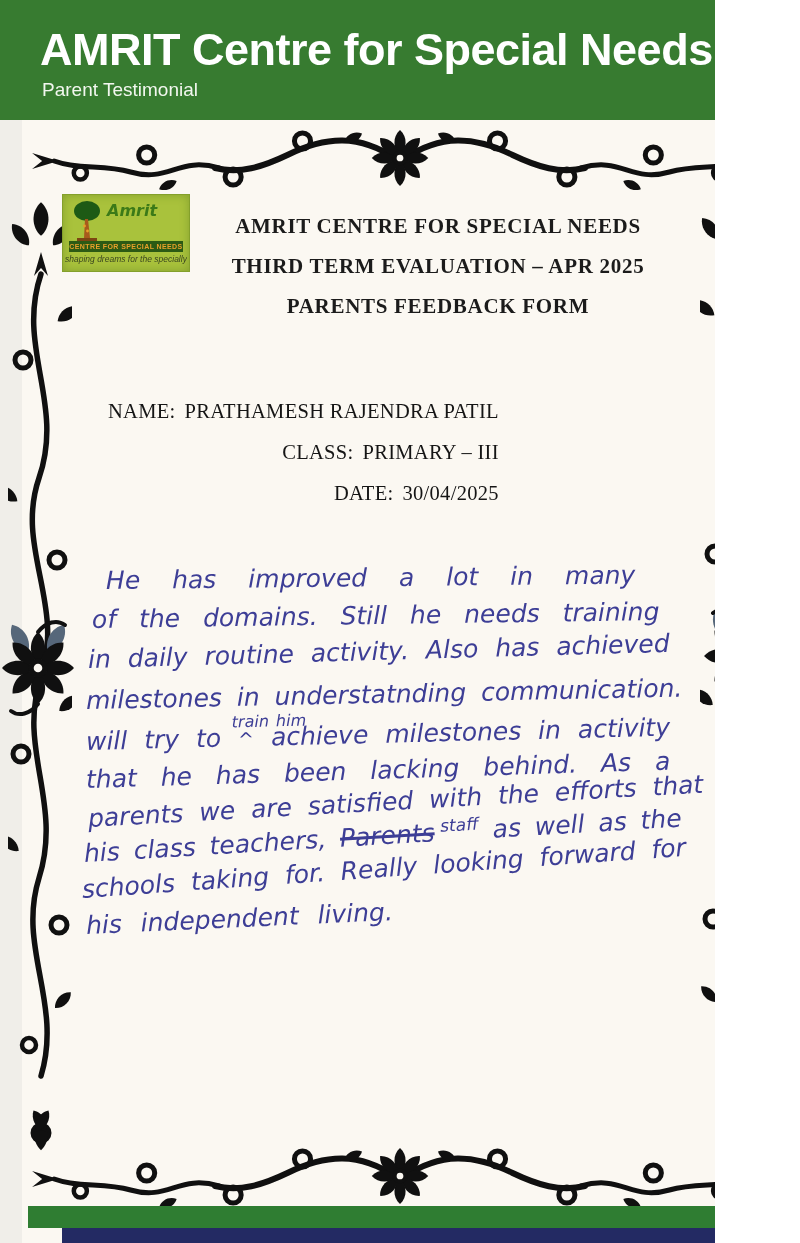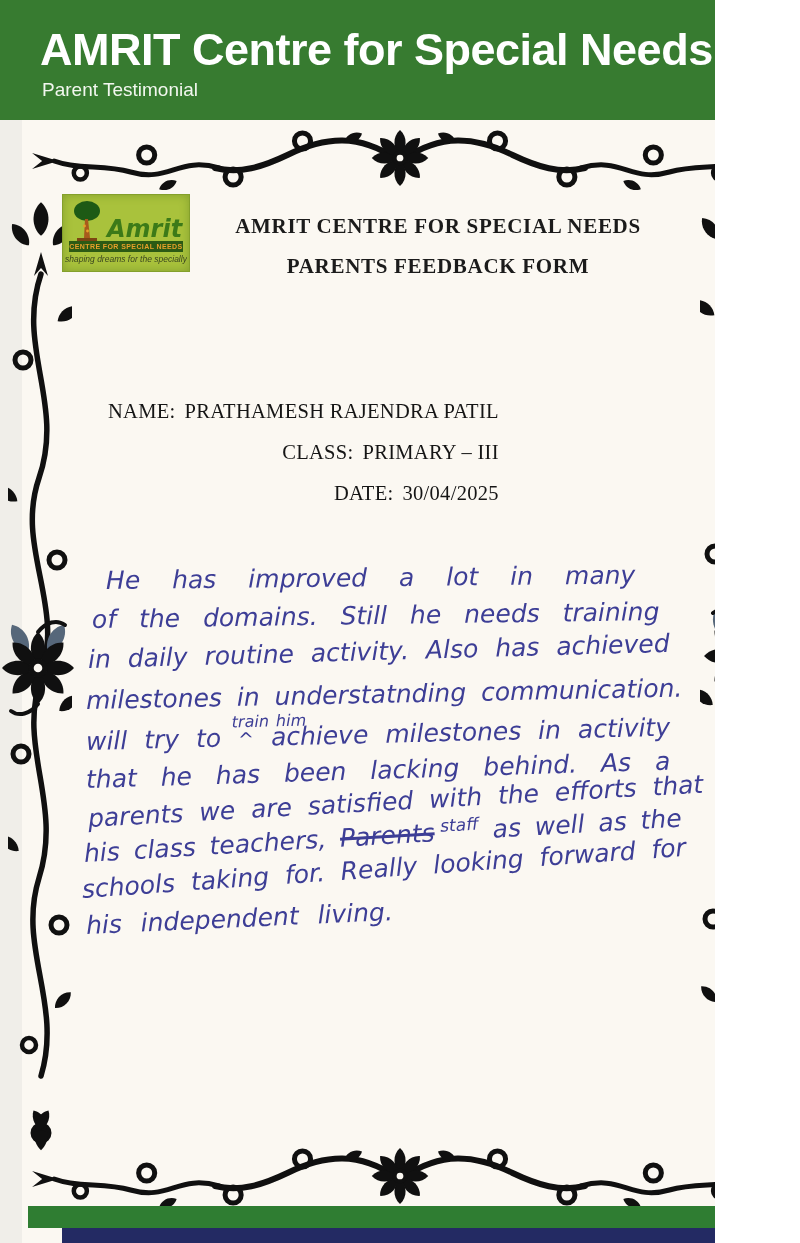--- a/index.html
+++ b/index.html
@@ -22,21 +22,21 @@
   .vine{position:absolute;width:64px;height:972px;}
   .vine.left{left:8px;top:188px;}
   .vine.right{left:700px;top:182px;transform:scaleX(-1);}
   .flower{position:absolute;width:76px;height:100px;}
   .flower.left{left:0px;top:618px;}
   .flower.right{left:702px;top:606px;}
 
   
   .logo{position:absolute;left:62px;top:194px;width:126px;height:76px;background:#a9c23c;border:1px solid #84a02b;box-shadow:inset 0 0 10px rgba(90,120,30,.45);}
   .logo-tree{position:absolute;left:8px;top:5px;width:32px;height:42px;}
-  .logo-name{position:absolute;left:44px;top:20px;font-family:"DejaVu Sans",sans-serif;font-style:italic;font-weight:bold;font-size:24px;color:#3c7a18;}
+  .logo-name{position:absolute;left:44px;top:6px;font-family:"DejaVu Sans",sans-serif;font-style:italic;font-weight:bold;font-size:16px;color:#3c7a18;}
   .logo-band{position:absolute;left:6px;top:46px;right:6px;height:11px;background:#2c5a14;color:#e8a02a;font-size:7px;font-weight:bold;text-align:center;line-height:11px;letter-spacing:.4px;white-space:nowrap;overflow:hidden;}
   .logo-tagline{position:absolute;left:2px;top:59px;right:2px;text-align:center;font-size:8.5px;font-style:italic;color:#39451f;white-space:nowrap;overflow:hidden;}
 
   
   .headings{position:absolute;left:120px;top:216px;width:636px;text-align:center;font-family:"Liberation Serif",serif;font-weight:bold;color:#1b1b1b;}
   .headings div{font-size:21px;line-height:1;margin-bottom:19px;letter-spacing:.7px;white-space:nowrap;}
   .fields{position:absolute;left:108px;top:400px;font-family:"Liberation Serif",serif;font-size:20.5px;color:#151515;text-align:right;}
   .field{margin-bottom:18px;letter-spacing:.3px;white-space:nowrap;}
   .field .lbl{margin-right:9px;}
 
@@ -206,20 +206,21 @@
       <circle cx="13.5" cy="26" r="1.4" fill="#e8a02a"></circle>
       <circle cx="16.5" cy="31" r="1.4" fill="#e8a02a"></circle>
     </svg>
     <div class="logo-name">Amrit</div>
     <div class="logo-band">CENTRE FOR SPECIAL NEEDS</div>
     <div class="logo-tagline">shaping dreams for the specially abled</div>
   </div>
 
   <div class="headings">
     <div>AMRIT CENTRE FOR SPECIAL NEEDS</div>
+    <div>THIRD TERM EVALUATION – APR 2025</div>
     <div>PARENTS FEEDBACK FORM</div>
   </div>
 
   <div class="fields">
     <div class="field">
       <span class="lbl">NAME:</span><span>PRATHAMESH RAJENDRA PATIL</span>
     </div>
     <div class="field">
       <span class="lbl">CLASS:</span><span>PRIMARY – III</span>
     </div>

